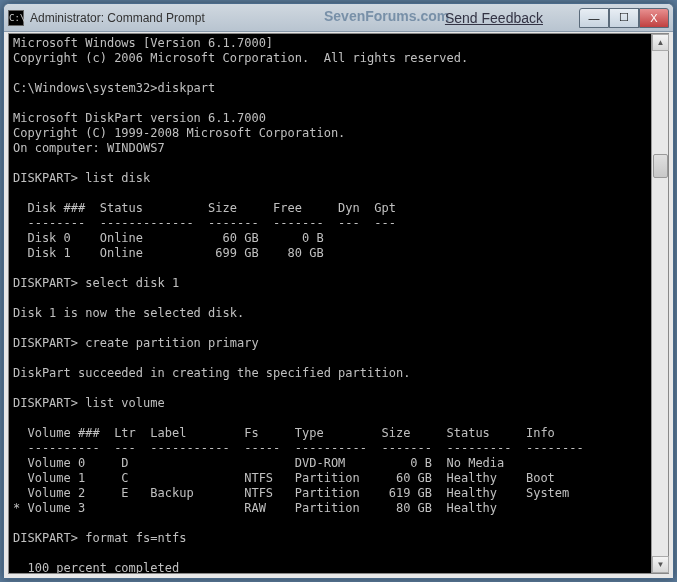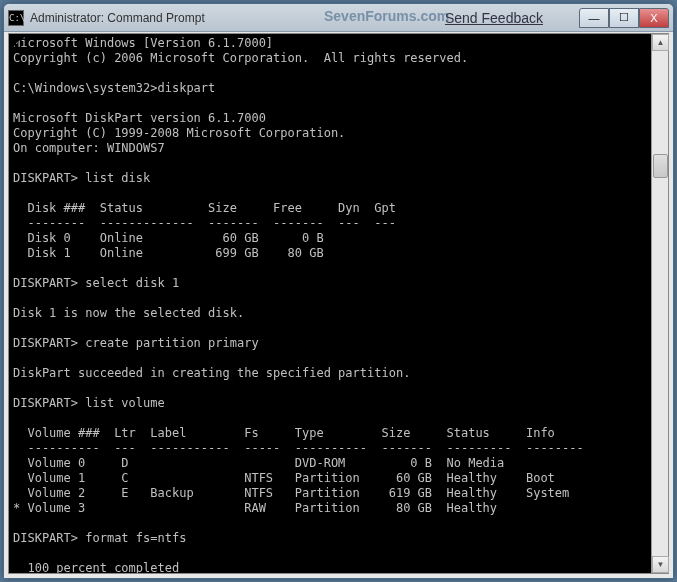--- a/index.html
+++ b/index.html
@@ -8,21 +8,21 @@
 .titlebar { height: 28px; display: flex; align-items: center; background: linear-gradient(#d0d8e0, #b8c4d0); border-bottom: 1px solid #8899aa; border-radius: 6px 6px 0 0; padding: 0 4px; }
 .title-icon { width: 16px; height: 16px; margin-right: 6px; background: #000; border: 1px solid #666; font-family: "Consolas", monospace; font-size: 9px; color: #ccc; text-align: center; line-height: 14px; }
 .title-text { font-size: 12px; color: #333; flex: 0 0 auto; text-align: right; }
 .watermark { position: absolute; left: 320px; top: 4px; font-size: 14px; color: #7890a8; font-weight: bold; }
 .feedback { position: absolute; right: 130px; top: 6px; font-size: 14px; color: #334; text-decoration: underline; cursor: pointer; }
 .win-controls { margin-left: auto; display: flex; gap: 0; }
 .win-btn { width: 30px; height: 20px; border: 1px solid #5a6a7a; background: linear-gradient(#e8eef4, #c8d4e0); font-size: 11px; display: flex; align-items: center; justify-content: center; cursor: pointer; }
 .win-btn.close { background: linear-gradient(#e89090, #c04040); color: #fff; border-radius: 0 3px 0 0; }
 .win-btn.min { border-radius: 3px 0 0 0; }
 .term-wrap { position: absolute; top: 29px; left: 4px; right: 4px; bottom: 4px; background: #000; border: 1px solid #888; }
-.term { position: absolute; top: 0; left: 0; right: 17px; bottom: 0; padding: 2px 4px; font-family: "Lucida Console", "Consolas", monospace; font-size: 12px; line-height: 15px; color: #c0c0c0; white-space: pre; overflow: hidden; border-radius: 28px; }
+.term { position: absolute; top: 0; left: 0; right: 17px; bottom: 0; padding: 2px 4px; font-family: "Lucida Console", "Consolas", monospace; font-size: 12px; line-height: 15px; color: #c0c0c0; white-space: pre; overflow: hidden; }
 .scrollbar { position: absolute; top: 0; right: 0; width: 17px; bottom: 0; background: #e8e8e8; border-left: 1px solid #999; }
 .sb-btn { width: 17px; height: 17px; background: linear-gradient(#f4f4f4, #d8d8d8); border: 1px solid #aaa; font-size: 8px; text-align: center; line-height: 15px; color: #555; cursor: pointer; }
 .sb-thumb { position: absolute; top: 120px; width: 15px; left: 1px; height: 24px; background: linear-gradient(#e0e0e0, #c8c8c8); border: 1px solid #999; border-radius: 2px; cursor: pointer; }
 .sb-bot { position: absolute; bottom: 0; }
 </style>
 </head>
 <body>
 
 <div class="window">
   <div class="titlebar">

